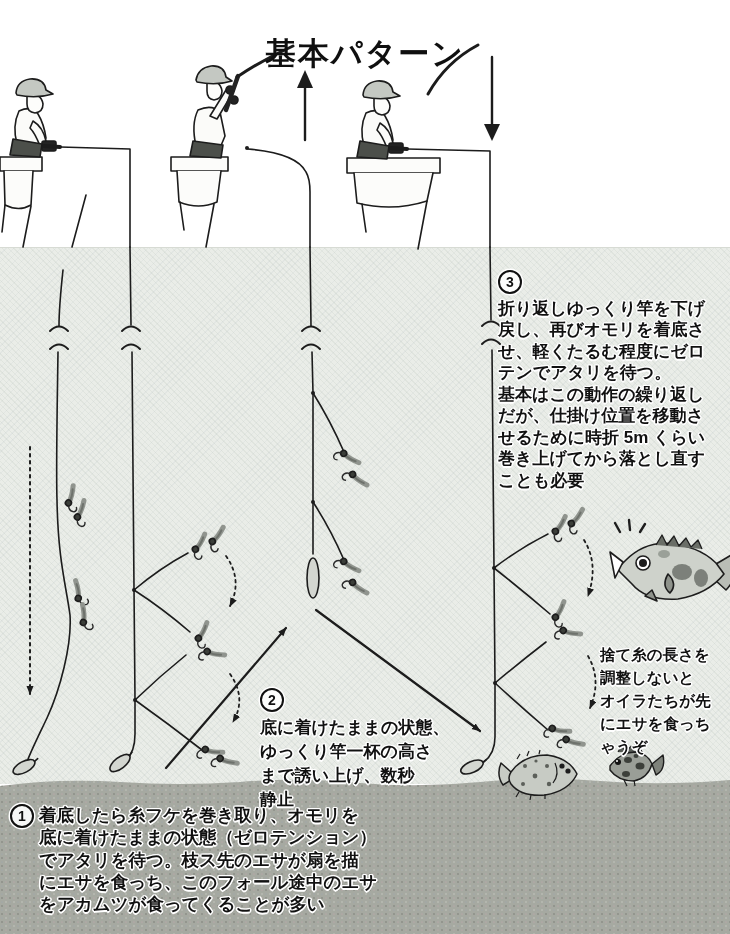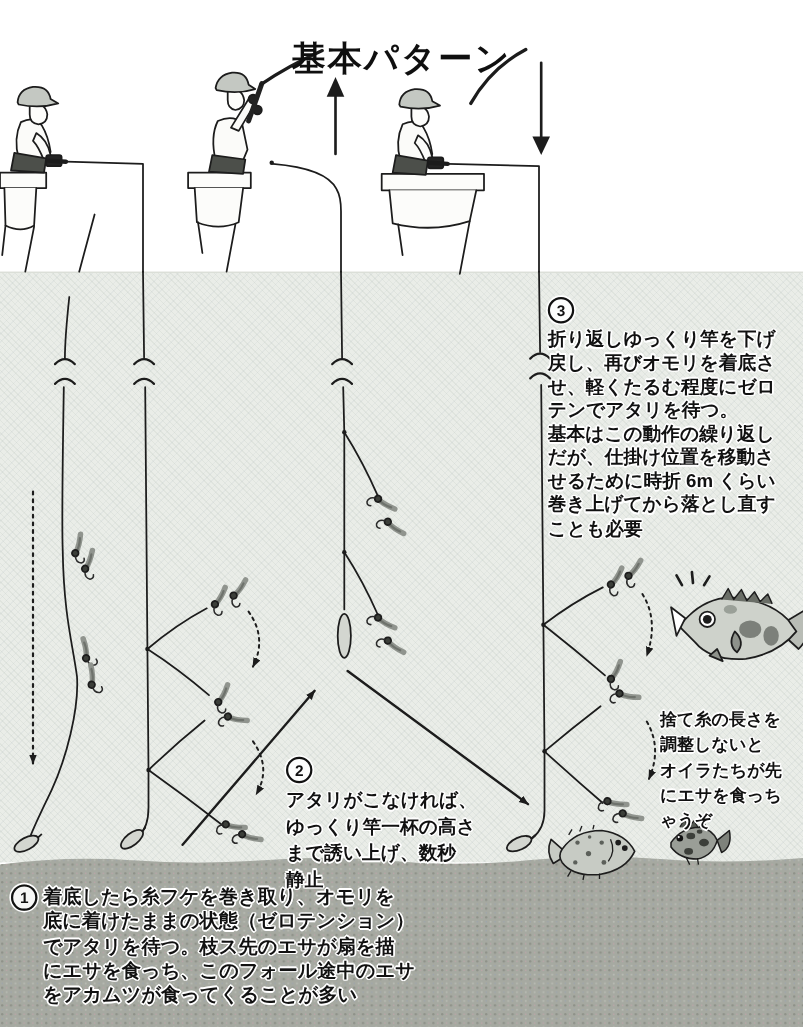--- a/index.html
+++ b/index.html
@@ -273,27 +273,27 @@
 
 <div class="title">基本パターン</div>
 
 <div class="note" id="note3">
   <span class="cnum block">3</span><span>折り返しゆっくり竿を下げ
 戻し、再びオモリを着底さ
 せ、軽くたるむ程度にゼロ
 テンでアタリを待つ。
 基本はこの動作の繰り返し
 だが、仕掛け位置を移動さ
-せるために時折 6m くらい
+せるために時折 5m くらい
 巻き上げてから落とし直す
 ことも必要</span>
 </div>
 
 <div class="note" id="note2">
-  <span class="cnum block">2</span><span>アタリがこなければ、
+  <span class="cnum block">2</span><span>底に着けたままの状態、
 ゆっくり竿一杯の高さ
 まで誘い上げ、数秒
 静止</span>
 </div>
 
 <div class="note" id="note1">
   <span class="cnum">1</span><span>着底したら糸フケを巻き取り、オモリを
 底に着けたままの状態（ゼロテンション）
 でアタリを待つ。枝ス先のエサが扇を描
 にエサを食っち、このフォール途中のエサ

